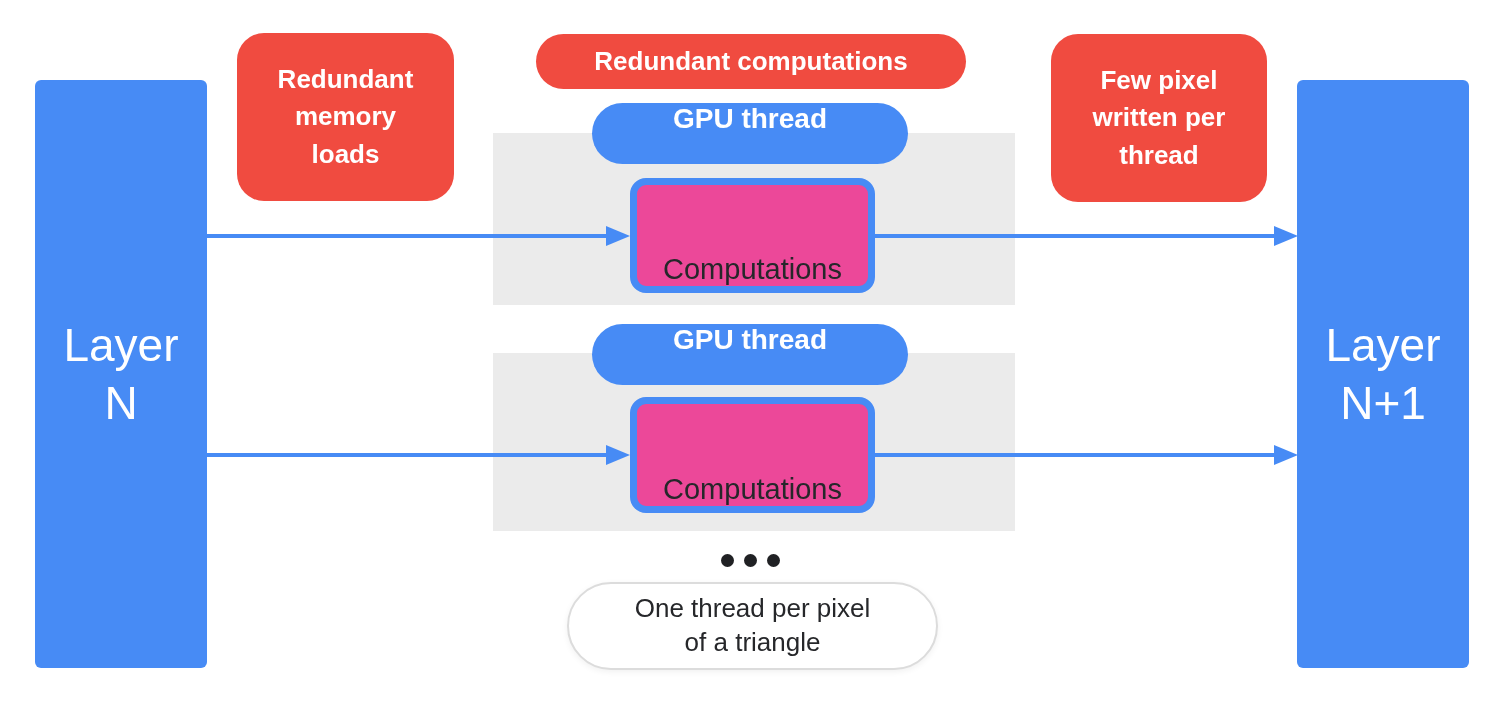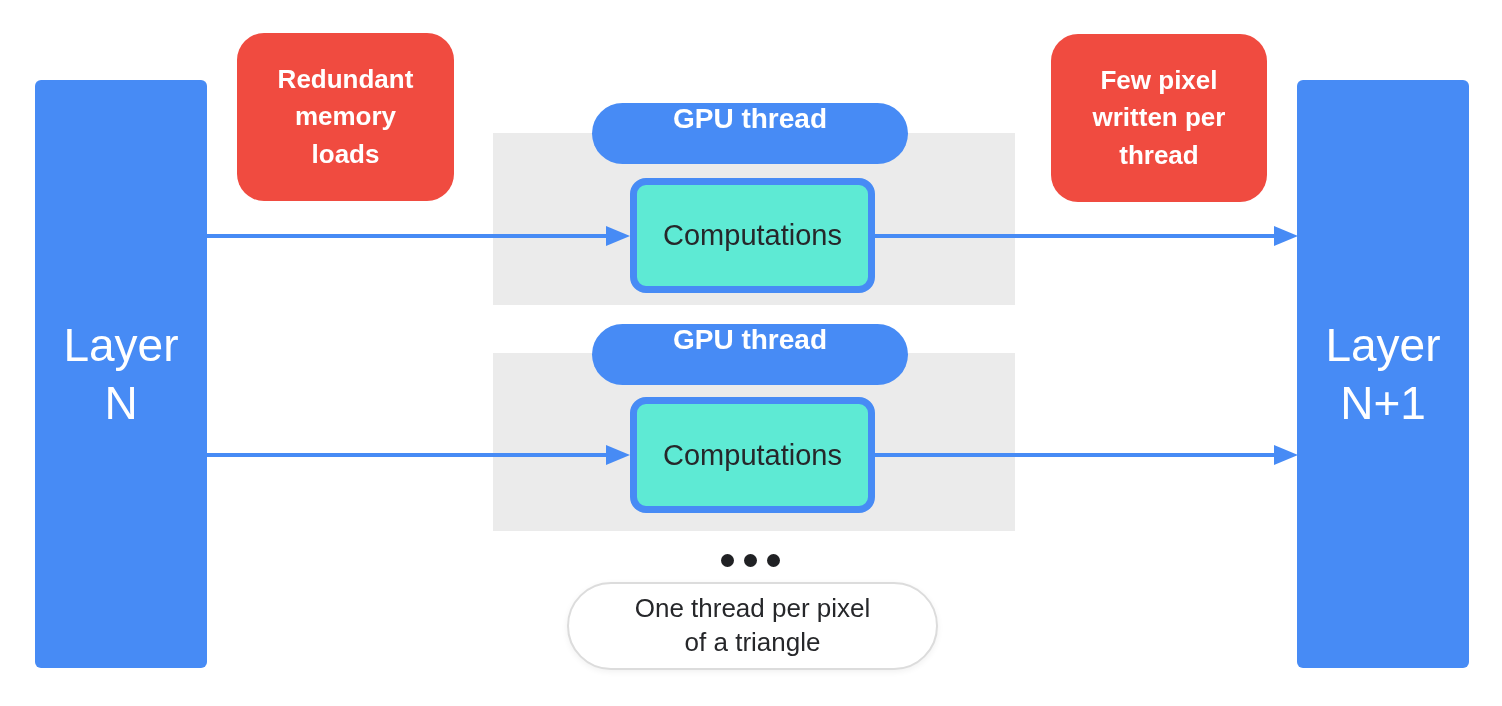--- a/index.html
+++ b/index.html
@@ -32,22 +32,22 @@
   }
   .badge-block{border-radius:27px;font-size:26px;line-height:1.44;}
   .badge-pill{border-radius:28px;font-size:26px;}
   .panel{background:var(--panel-gray);}
   .gpu-pill{
     background:var(--blue);border-radius:31px;
     color:#ffffff;font-weight:bold;font-size:28px;
     display:flex;align-items:flex-start;justify-content:center;
   }
   .comp-box{
-    background:#5eead4;border:7px solid var(--blue);border-radius:16px;
-    display:flex;align-items:center;justify-content:center;
+    background:#ec4899;border:7px solid var(--blue);border-radius:16px;
+    display:flex;align-items:flex-end;justify-content:center;
     font-size:29px;color:var(--text-dark);
   }
   .hline{background:var(--blue);height:4px;}
   .arrow-head{
     width:0;height:0;
     border-top:10px solid transparent;
     border-bottom:10px solid transparent;
     border-left:24px solid var(--blue);
   }
   .dots{display:flex;gap:10px;}
@@ -74,20 +74,23 @@
     <span>Layer
 N+1</span>
   </div>
 
   <div class="abs badge badge-block" style="left:237px;top:33px;width:217px;height:168px;">
     <span>Redundant
 memory
 loads</span>
   </div>
 
+  <div class="abs badge badge-pill" style="left:536px;top:34px;width:430px;height:55px;">
+    <span>Redundant computations</span>
+  </div>
 
   <div class="abs badge badge-block" style="left:1051px;top:34px;width:216px;height:168px;">
     <span>Few pixel
 written per
 thread</span>
   </div>
 
   <div class="abs panel" style="left:493px;top:133px;width:522px;height:172px;"></div>
   <div class="abs panel" style="left:493px;top:353px;width:522px;height:178px;"></div>
 

